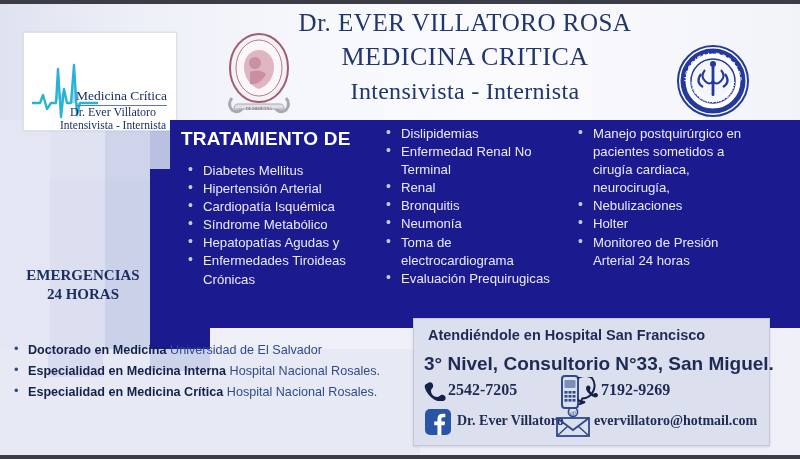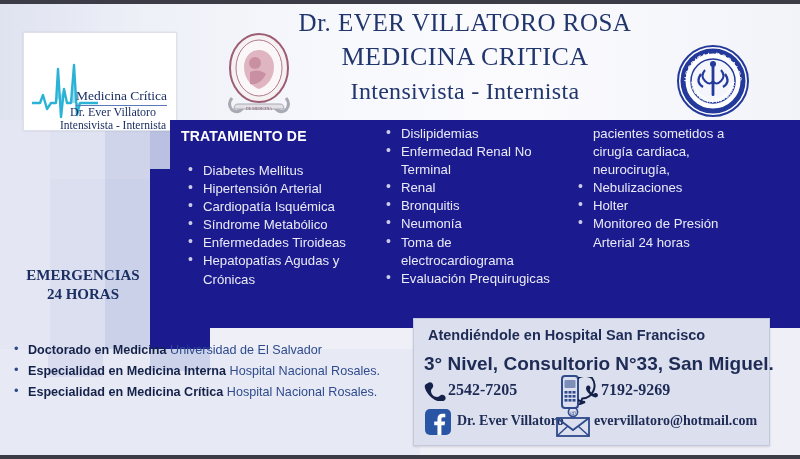--- a/index.html
+++ b/index.html
@@ -54,21 +54,21 @@
   .logo-t3{position:absolute;left:36px;top:86px;font-family:"Liberation Serif",serif;
            font-size:11.5px;color:#1b2f63;}
 
   
   .bluepanel{
     position:absolute;left:170px;top:120px;width:630px;height:208px;
     background:#1b1b8f;
   }
   .panel-title{
     position:absolute;left:11px;top:8px;
-    color:#ffffff;font-size:14px;font-weight:bold;letter-spacing:.2px;
+    color:#ffffff;font-size:19px;font-weight:bold;letter-spacing:.2px;
   }
   .col{position:absolute;color:#e9eaf6;font-size:13.2px;line-height:17.6px;}
   .col ul{list-style:none;margin:0;padding:0;}
   .col li{position:relative;padding-left:19px;margin:0 0 0.5px 0;}
   .col li::before{
     content:"\2022";position:absolute;left:4px;top:-1px;color:#c9cbe8;font-size:14px;
   }
   .col li.cont{padding-left:19px;}
   .col li.cont::before{content:"";}
 
@@ -189,40 +189,41 @@
   </div>
 
   <div class="bluepanel">
     <div class="panel-title">TRATAMIENTO DE</div>
     <div class="col col-a">
         <ul id="colA">
           <li>Diabetes Mellitus</li>
           <li>Hipertensión Arterial</li>
           <li>Cardiopatía Isquémica</li>
           <li>Síndrome Metabólico</li>
+          <li>Hepatopatías Agudas y</li>
           <li>Enfermedades Tiroideas</li>
-          <li>Hepatopatías Agudas y</li>
           <li class="cont">Crónicas</li>
         </ul>
       </div>
     <div class="col col-b">
         <ul id="colB">
           <li>Dislipidemias</li>
           <li>Enfermedad Renal No</li>
           <li class="cont">Terminal</li>
           <li> Renal</li>
           <li>Bronquitis</li>
           <li>Neumonía</li>
           <li>Toma de</li>
           <li class="cont">electrocardiograma</li>
           <li>Evaluación Prequirugicas</li>
         </ul>
       </div>
     <div class="col col-c">
         <ul id="colC">
+          <li> Manejo postquirúrgico en</li>
           <li class="cont">pacientes sometidos a</li>
           <li class="cont">cirugía cardiaca,</li>
           <li class="cont">neurocirugía,</li>
           <li>Nebulizaciones</li>
           <li>Holter</li>
           <li>Monitoreo de Presión</li>
           <li class="cont">Arterial 24 horas</li>
         </ul>
       </div>
   </div>

